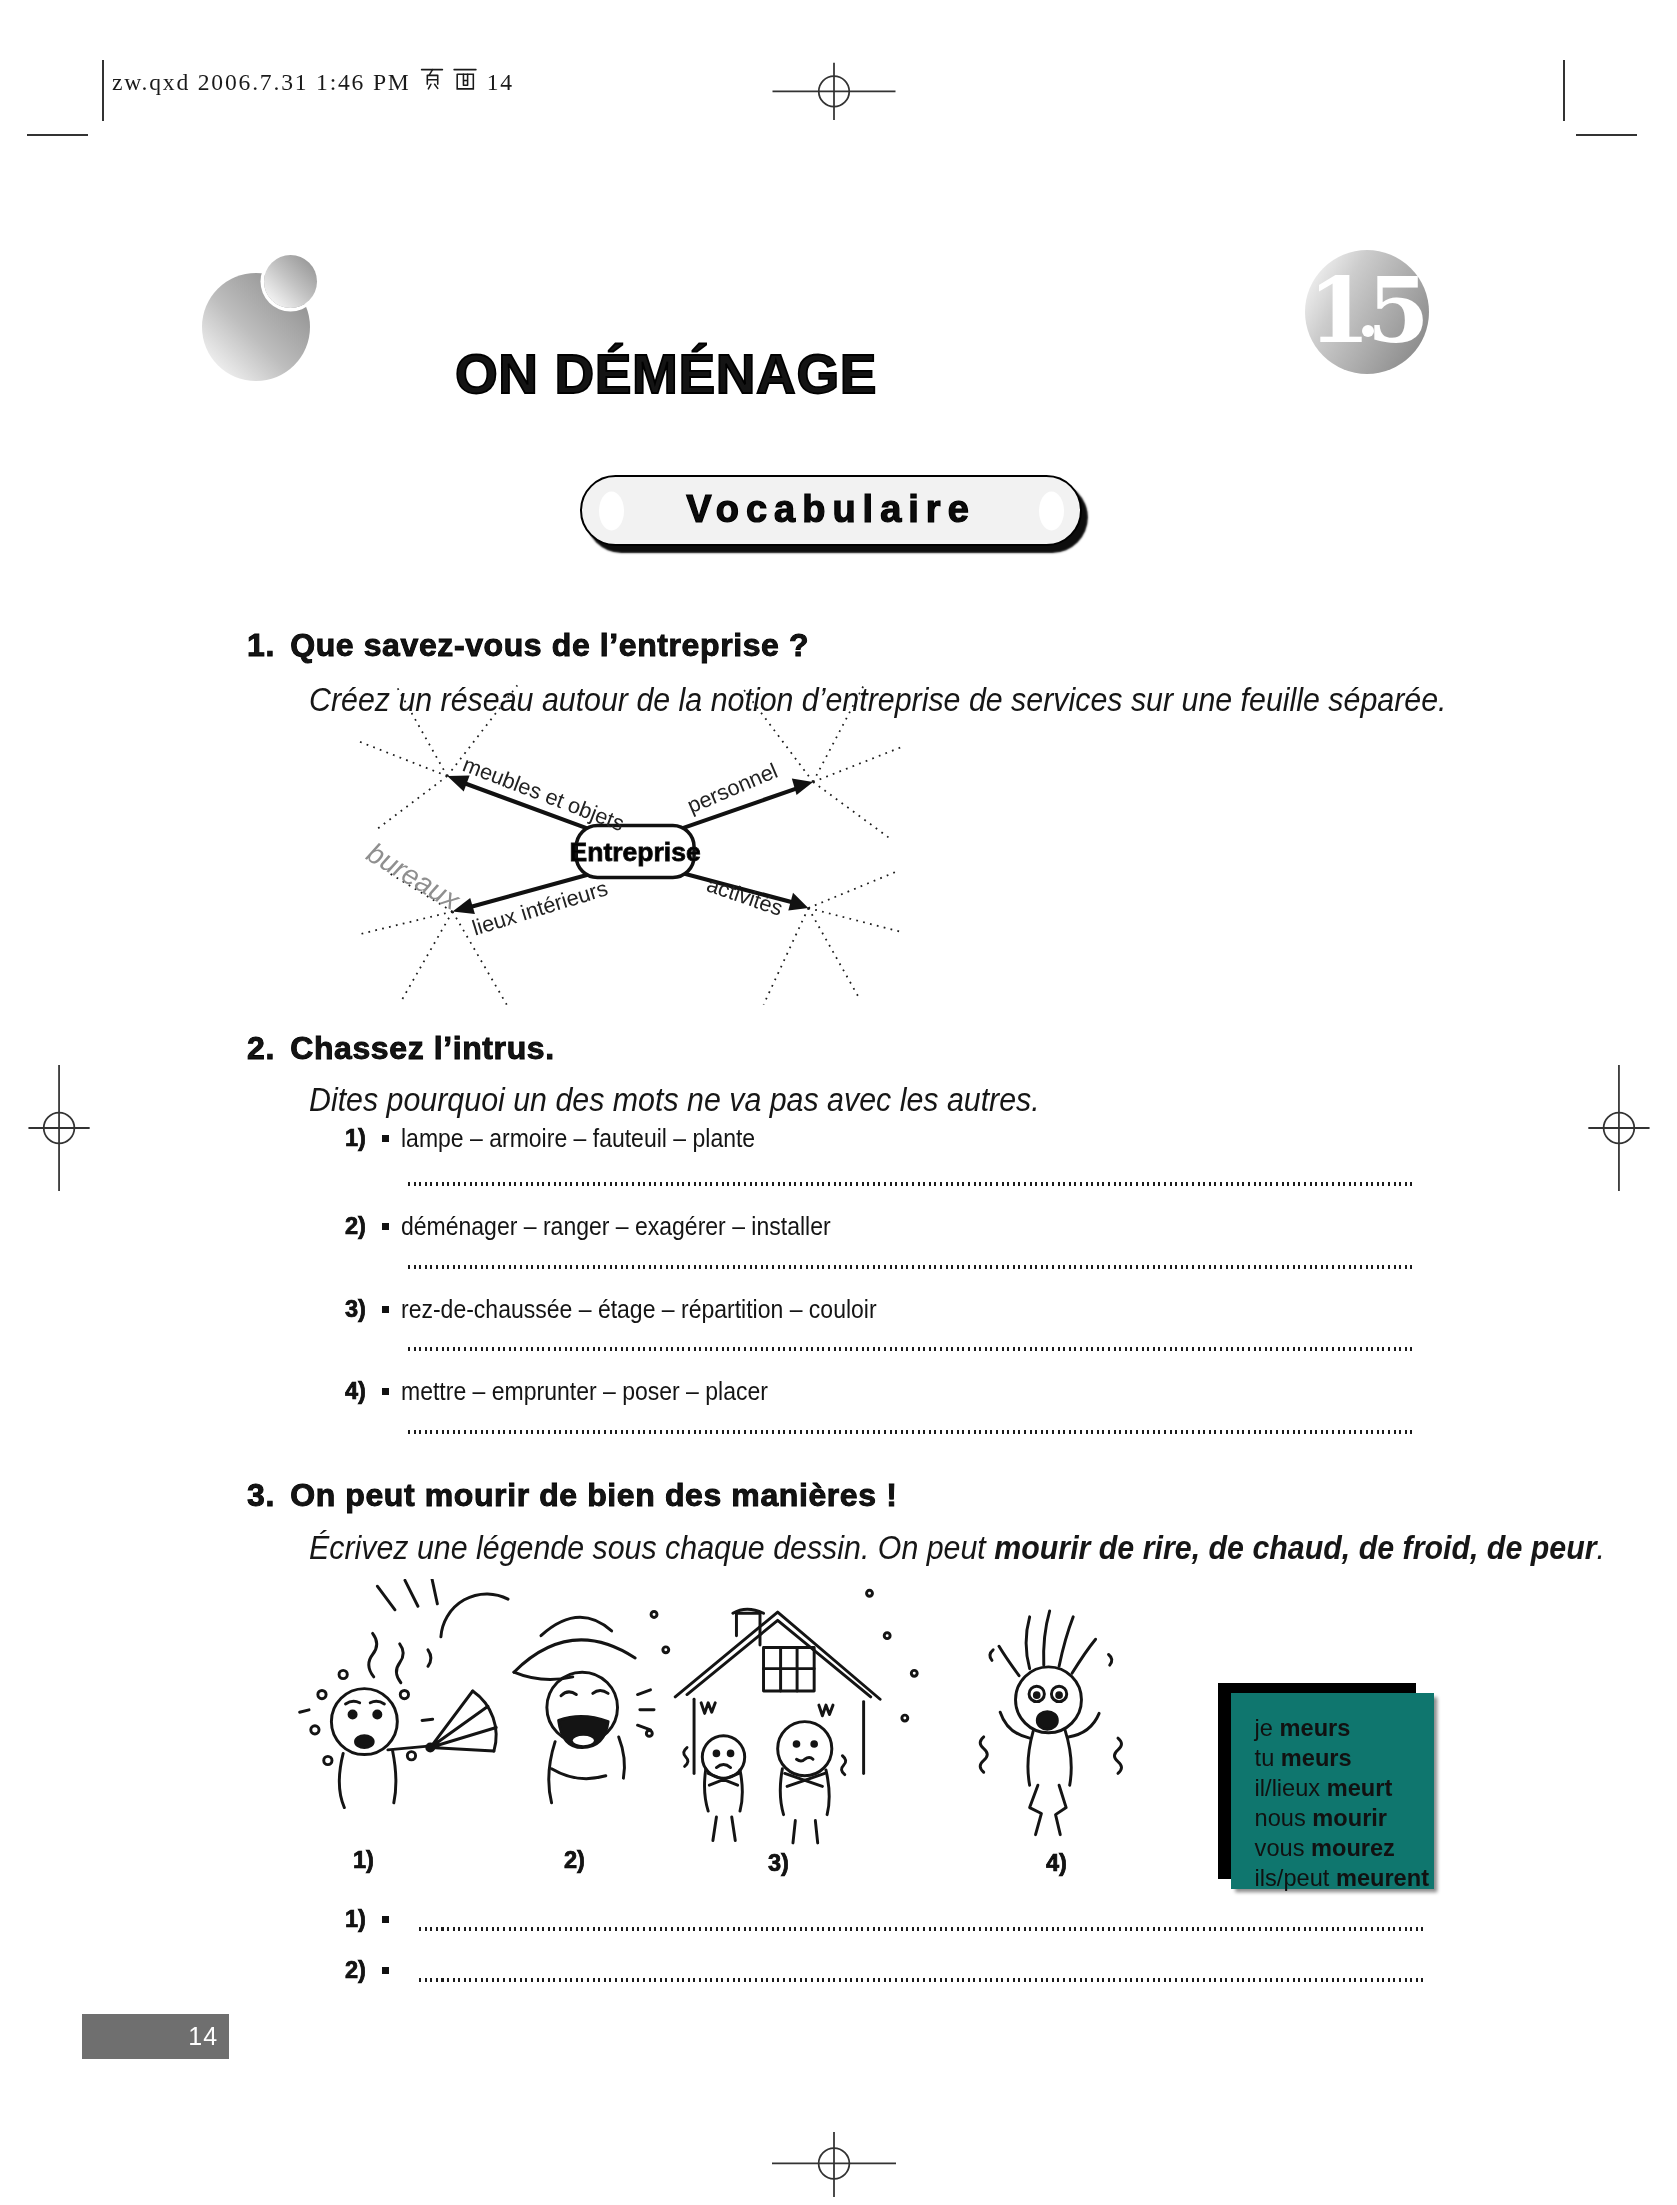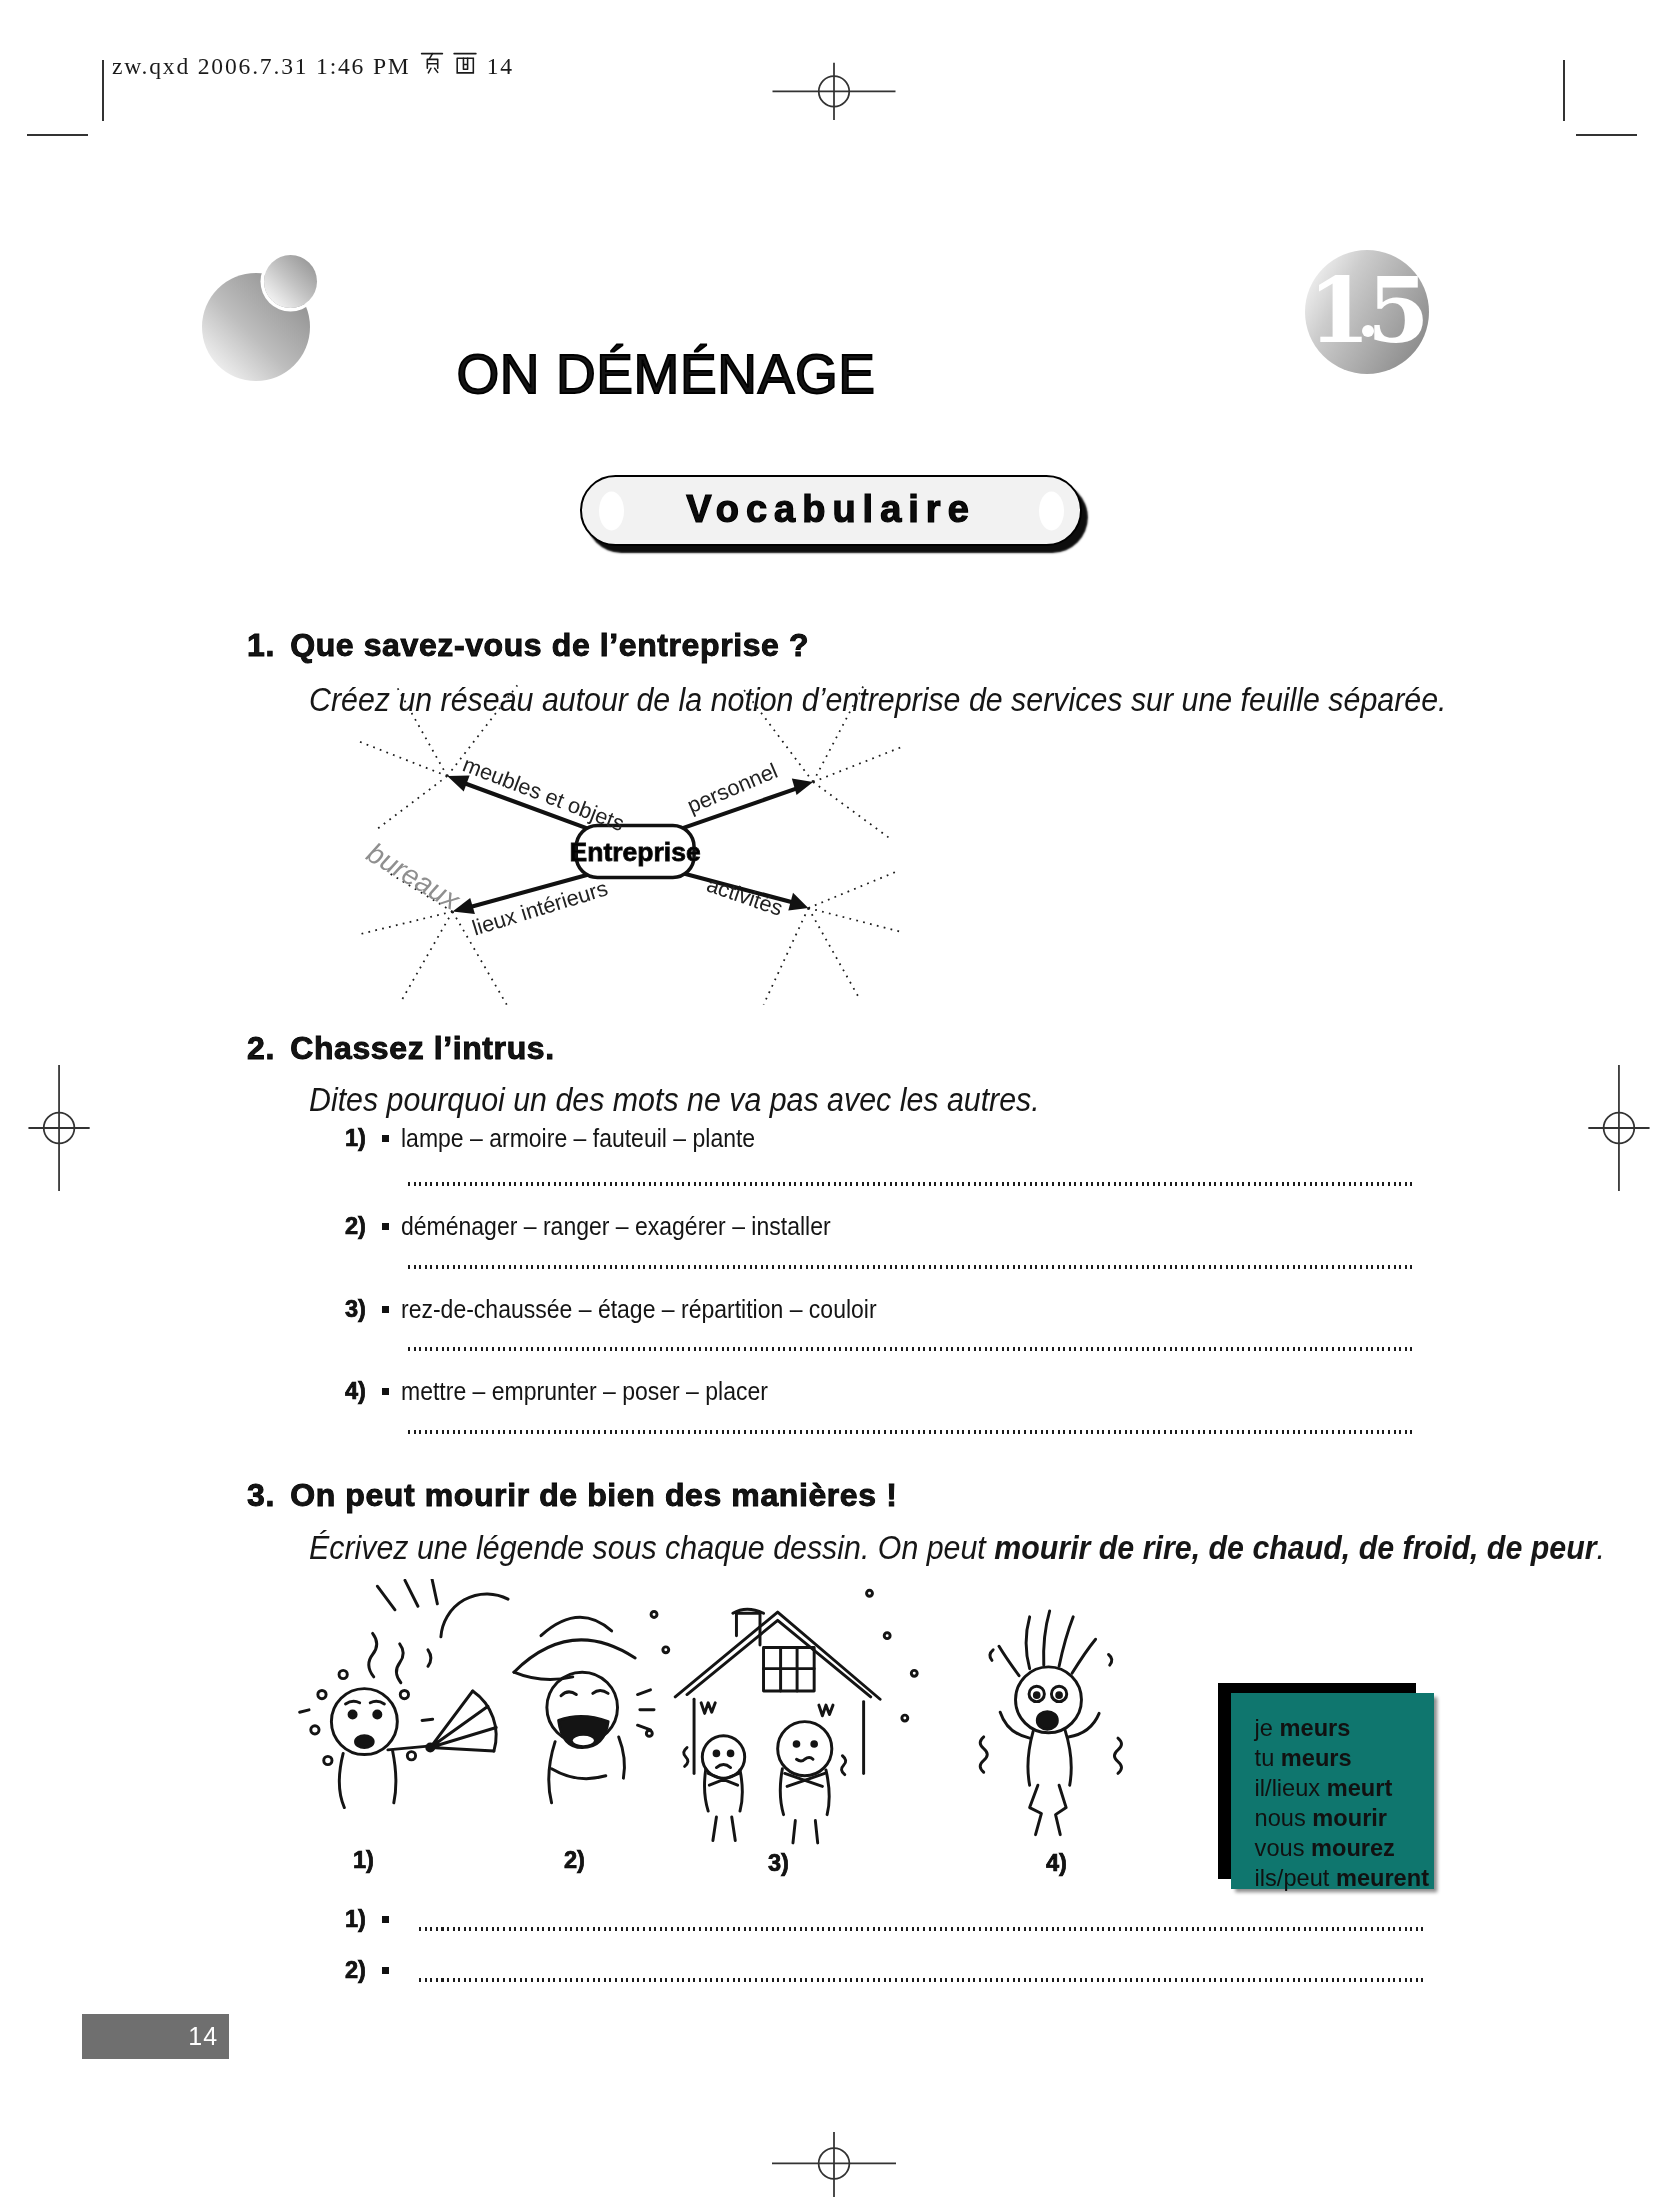--- a/index.html
+++ b/index.html
@@ -10,21 +10,21 @@
   .hdr{font-family:"Liberation Serif",serif;font-size:23.6px;letter-spacing:1.8px;color:#1a1a1a;display:flex;align-items:center;gap:8.2px;}
   .cjk-glyph{display:inline-block;}
   
   .sphere-big{width:108px;height:108px;border-radius:50%;background:linear-gradient(45deg,#ffffff 2%,#bdbdbd 45%,#8e8e8e 90%);}
   .sphere-small{width:53px;height:53px;border-radius:50%;background:linear-gradient(45deg,#fdfdfd 5%,#c4c4c4 50%,#979797 90%);box-shadow:0 0 0 3.5px #fff;}
   
   .badge{width:124px;height:124px;border-radius:50%;background:linear-gradient(120deg,#ffffff 0%,#cccccc 32%,#8d8d8d 88%);text-align:center;}
   .badge .num{font-family:"DejaVu Serif",serif;font-weight:bold;font-size:90px;line-height:121px;color:#fff;letter-spacing:-3.5px;}
   .badge .dot{position:absolute;left:57px;top:75px;width:12.4px;height:12.4px;border-radius:50%;background:#fff;}
   
-  .title{width:1332px;text-align:center;font-size:55px;font-weight:400;letter-spacing:0.6px;-webkit-text-stroke:1.8px #000;}
+  .title{width:1332px;text-align:center;font-size:55px;font-weight:700;letter-spacing:0.6px;-webkit-text-stroke:1.8px #000;}
   .banner{width:502px;height:71px;box-sizing:border-box;border:2.9px solid #000;border-radius:37px;background:#f2f2f2;box-shadow:5.9px 7px 1.8px #0d0d0d;text-align:center;}
   .banner .lbl{font-size:38px;font-weight:700;letter-spacing:7px;line-height:65px;-webkit-text-stroke:1.2px #000;color:#0b0b0b;}
   .shine{position:absolute;top:50%;transform:translateY(-50%);width:25px;height:39px;border-radius:50%;background:#fff;}
   
   .shead{display:flex;gap:15.3px;font-size:32px;font-weight:700;letter-spacing:0.6px;-webkit-text-stroke:0.9px #000;}
   .sinstr{font-size:33px;font-style:italic;color:#161616;}
   .cond{display:inline-block;transform:scaleX(0.92);transform-origin:0 50%;white-space:nowrap;}
   
   .item{display:flex;align-items:center;font-size:25px;}
   .inum{font-size:23.6px;font-weight:700;-webkit-text-stroke:0.7px #000;width:32px;}
@@ -63,21 +63,21 @@
   <line x1="58" y1="107" x2="162" y2="107" stroke="#333" stroke-width="3"></line>
   <line x1="110" y1="0" x2="110" y2="214" stroke="#333" stroke-width="3"></line>
   <circle cx="110" cy="107" r="26" fill="none" stroke="#333" stroke-width="3"></circle>
 </svg>
 <svg class="abs" style="left:772px;top:2125px;" width="124" height="78" viewBox="0 0 210 132">
   <line x1="0" y1="65" x2="210" y2="65" stroke="#333" stroke-width="3"></line>
   <line x1="105" y1="12" x2="105" y2="122" stroke="#333" stroke-width="3"></line>
   <circle cx="105" cy="65" r="26" fill="none" stroke="#333" stroke-width="3"></circle>
 </svg>
 
-<div class="abs hdr" style="left:112px;top:50px;">
+<div class="abs hdr" style="left:112px;top:66px;">
   <span>zw.qxd 2006.7.31 1:46 PM</span>
   <span class="cjk-glyph" title="页面">
     <svg width="26" height="26" viewBox="0 0 100 100">
         <g stroke="#1a1a1a" stroke-width="6" fill="none" stroke-linecap="round">
           <path d="M10,14 H90"></path>
           <path d="M52,14 L40,34"></path>
           <path d="M32,36 V70 M32,36 H72 M72,36 V70 M32,53 H72"></path>
           <path d="M46,70 L36,88 M60,70 L72,86"></path>
         </g>
       </svg>

